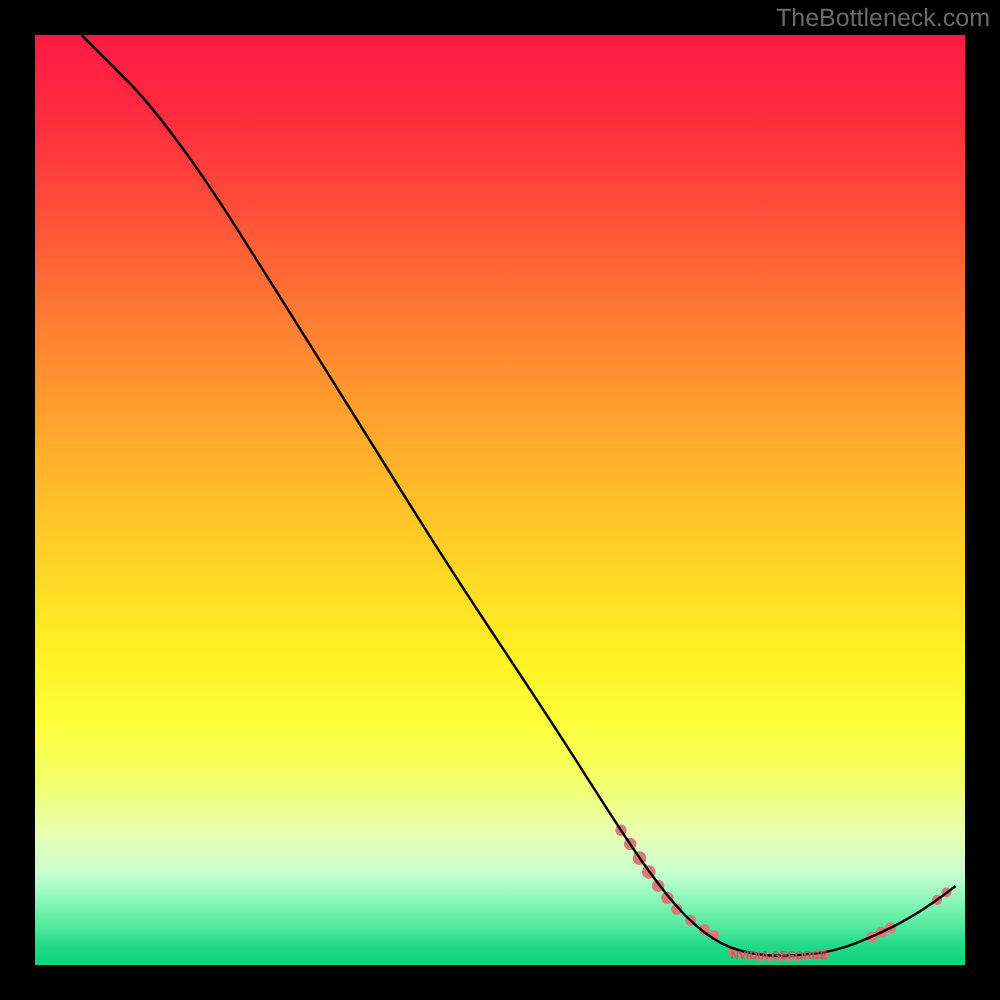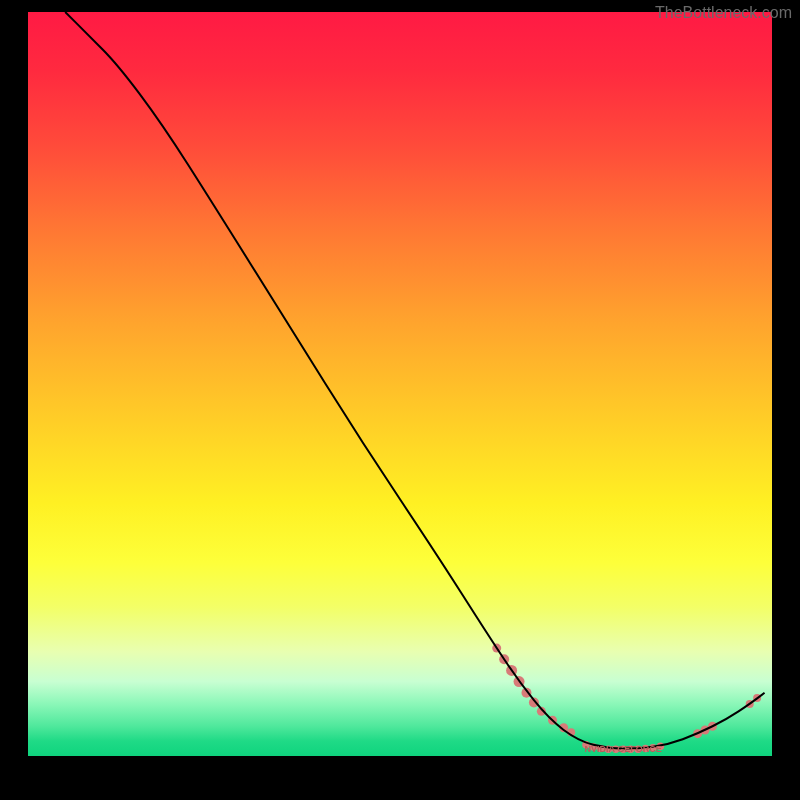--- a/index.html
+++ b/index.html
@@ -9,28 +9,28 @@
     background: #000;
     position: relative;
     font-family: Arial, sans-serif;
     overflow: hidden;
   }
   .watermark {
     position: absolute;
     top: 4px;
     right: 8px;
     color: #6a6a6a;
-    font-size: 16px;
+    font-size: 20px;
     font-weight: 500;
     z-index: 10;
   }
   .plot {
     position: absolute;
     left: 28px;
-    top: 12px;
+    top: 28px;
     width: 744px;
     height: 744px;
   }
   .gradient {
     position: absolute;
     inset: 0;
     background: linear-gradient(to bottom,
       #ff1a44 0%,
       #ff2a3f 8%,
       #ff4b3a 18%,

